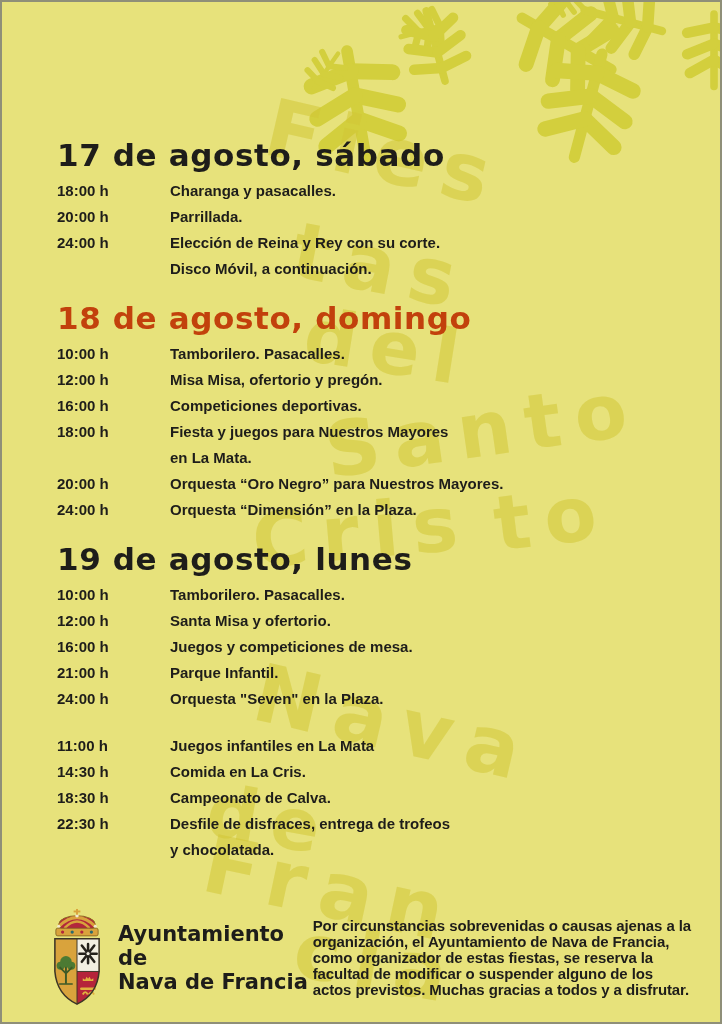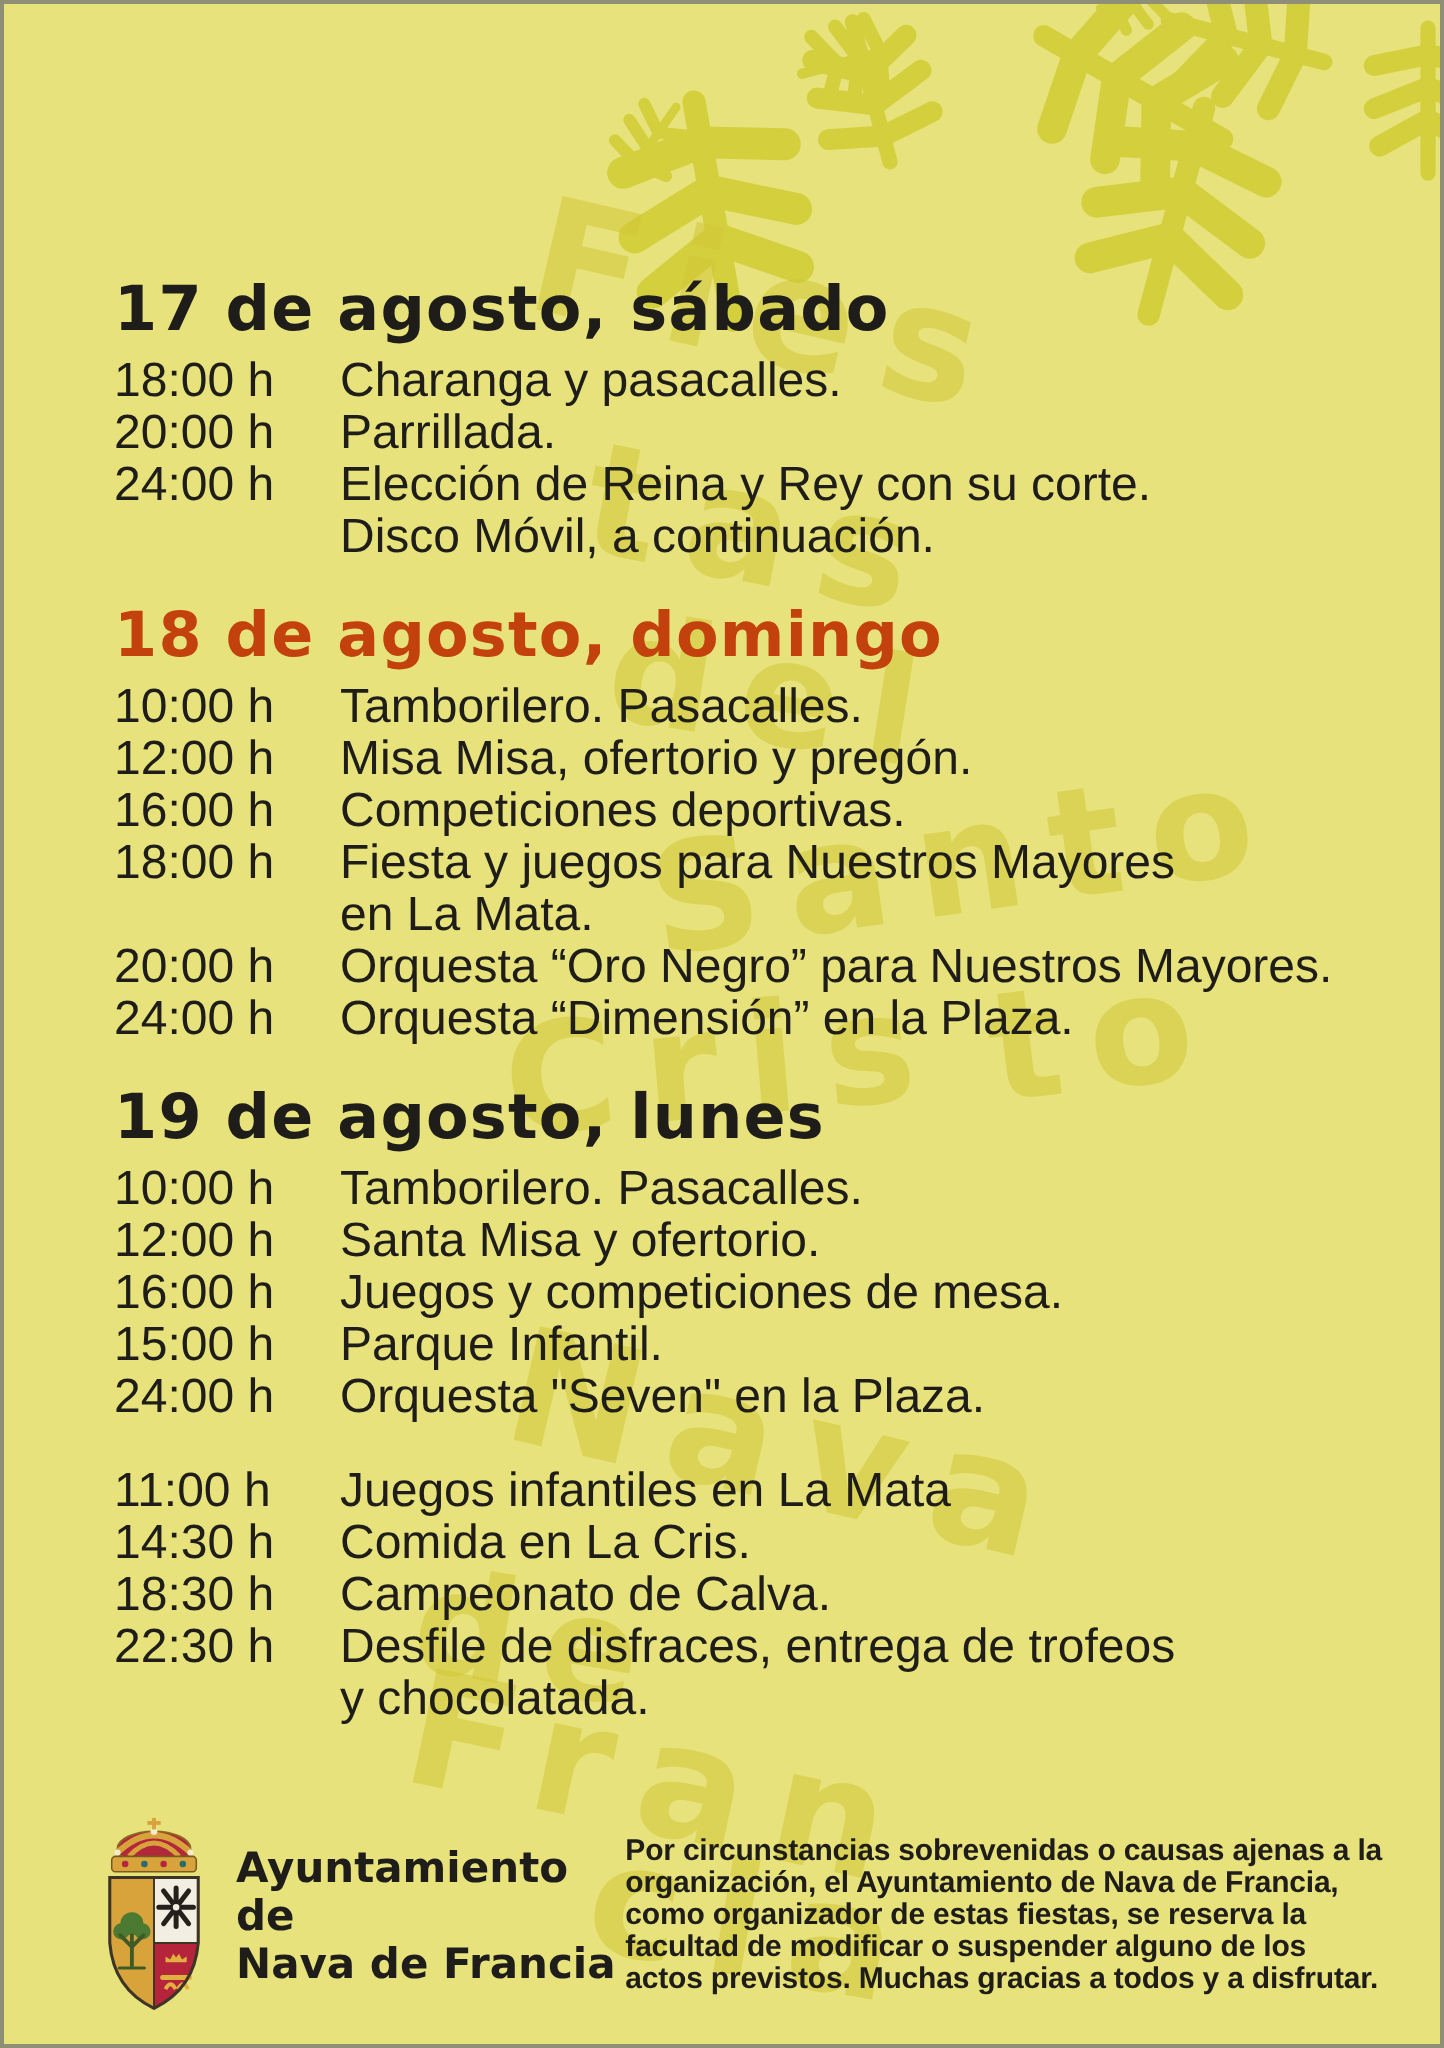--- a/index.html
+++ b/index.html
@@ -26,22 +26,23 @@
   .day{margin:0 0 21px 0;}
   .day h2{
     margin:0 0 8px 0;
     font-family:"DejaVu Sans",sans-serif;
     font-size:31px;line-height:30px;
     letter-spacing:.02em;
   }
   .event{
     display:grid;
     grid-template-columns:113px 1fr;
-    font-size:24px;line-height:26px;
+    font-size:15px;line-height:26px;
     color:var(--ink,#1e1d1a);
+    font-weight:bold;
   }
   .event .time{font-variant-numeric:tabular-nums;}
   .footer{
     position:absolute;left:46px;right:14px;bottom:14px;
     display:flex;align-items:center;
     z-index:2;
   }
   .logo{width:58px;height:100px;flex:none;}
   .org{
     margin-left:12px;
@@ -151,21 +152,21 @@
         </div>
         <div class="event">
           <span class="time">12:00 h</span>
           <span class="desc">Santa Misa y ofertorio.</span>
         </div>
         <div class="event">
           <span class="time">16:00 h</span>
           <span class="desc">Juegos y competiciones de mesa.</span>
         </div>
         <div class="event">
-          <span class="time">15:00 h</span>
+          <span class="time">21:00 h</span>
           <span class="desc">Parque Infantil.</span>
         </div>
         <div class="event">
           <span class="time">24:00 h</span>
           <span class="desc">Orquesta "Seven" en la Plaza.</span>
         </div>
       </section>
       <section class="day">
         <div class="event">
           <span class="time">11:00 h</span>

